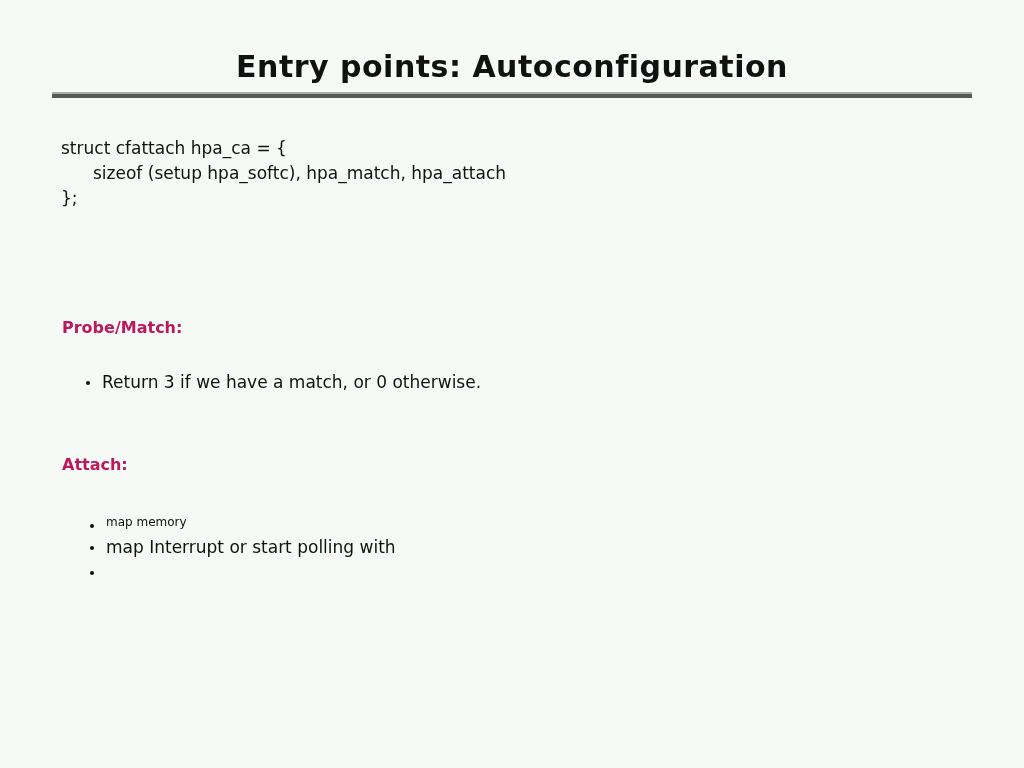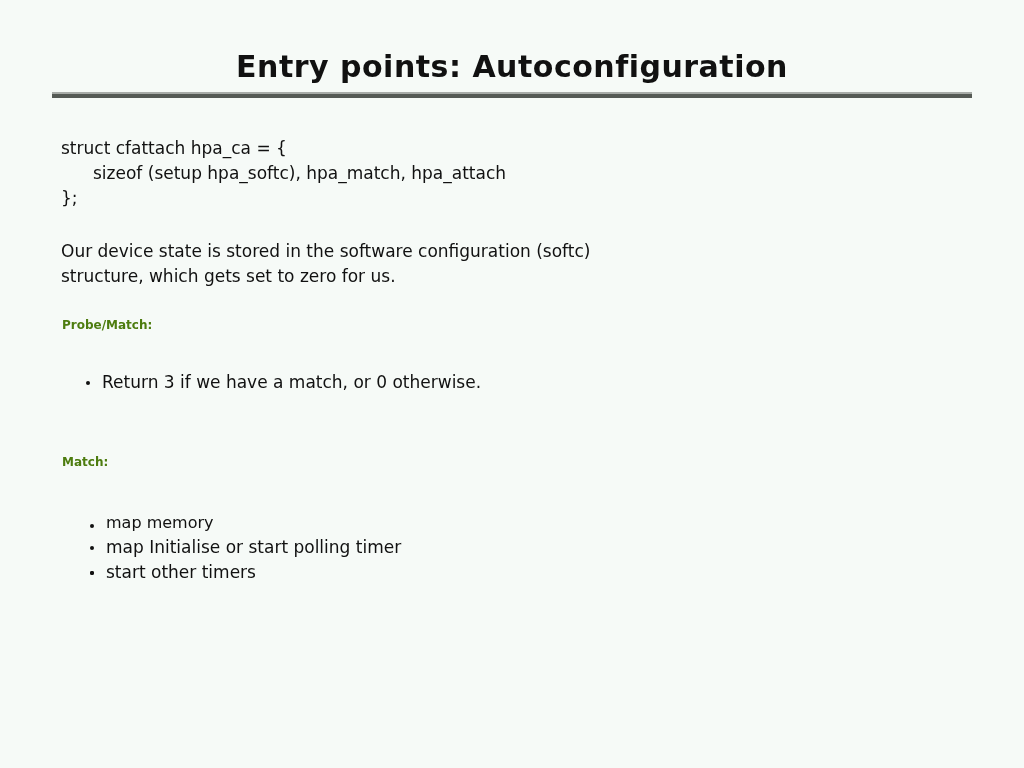--- a/index.html
+++ b/index.html
@@ -74,24 +74,24 @@
     top: 239px;
     color: #111111;
     font-family: "DejaVu Sans", sans-serif;
     font-size: 17px;
     line-height: 25px;
   }
   .para div { white-space: nowrap; }
 
   .section-head {
     position: absolute;
-    color: #4d7c0f;
+    color: #be185d;
     font-family: "DejaVu Sans", sans-serif;
     font-weight: bold;
-    font-size: 12px;
+    font-size: 16px;
     white-space: nowrap;
   }
   .section-head.probe { left: 56px; top: 318px; }
   .section-head.attach { left: 56px; top: 455px; }
 
   .bullet-list {
     position: absolute;
     color: #111111;
     font-family: "DejaVu Sans", sans-serif;
     font-size: 17px;
@@ -112,67 +112,59 @@
     position: absolute;
     left: 0;
     top: 11px;
     width: 4px;
     height: 4px;
     border-radius: 50%;
     background: #111111;
   }
   
   .bullet-list.attach-list li.lower .dot { top: 14px; }
-  .bullet-list.attach-list li.lower { font-size: 16px; }
+  .bullet-list.attach-list li.lower { font-size: 12px; }
 </style>
 </head>
 <body>
 
 <div class="slide">
 
   <div class="slide-title">Entry points: Autoconfiguration</div>
 
   <div class="title-rule"></div>
 
   <div class="body-area">
 
     <div class="code-block">
       <div class="code-line">struct cfattach hpa_ca = {</div>
       <div class="code-line indent">sizeof (setup hpa_softc), hpa_match, hpa_attach</div>
       <div class="code-line">};</div>
     </div>
 
-    <div class="para">
-      <div>Our device state is stored in the software configuration (softc)</div>
-      <div>structure, which gets set to zero for us.</div>
-    </div>
 
     <div class="section-head probe">Probe/Match:</div>
 
     <ul class="bullet-list probe-list">
       <li>
         <span class="dot"></span>
         <span>Return 3 if we have a match, or 0 otherwise.</span>
       </li>
     </ul>
 
-    <div class="section-head attach">Match:</div>
+    <div class="section-head attach">Attach:</div>
 
     <ul class="bullet-list attach-list">
       <li class="lower">
         <span class="dot"></span>
         <span>map memory</span>
       </li>
       <li>
         <span class="dot"></span>
-        <span>map Initialise or start polling timer</span>
+        <span>map Interrupt or start polling with</span>
       </li>
       <li>
         <span class="dot"></span>
-      </li>
-      <li>
-        <span class="dot"></span>
-        <span>start other timers</span>
       </li>
     </ul>
 
   </div>
 </div>
 
 </body></html>

